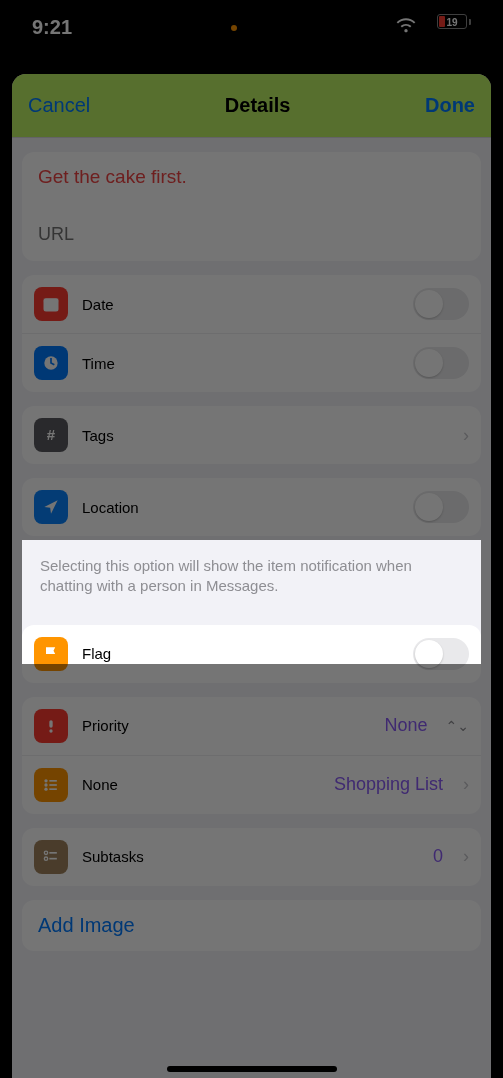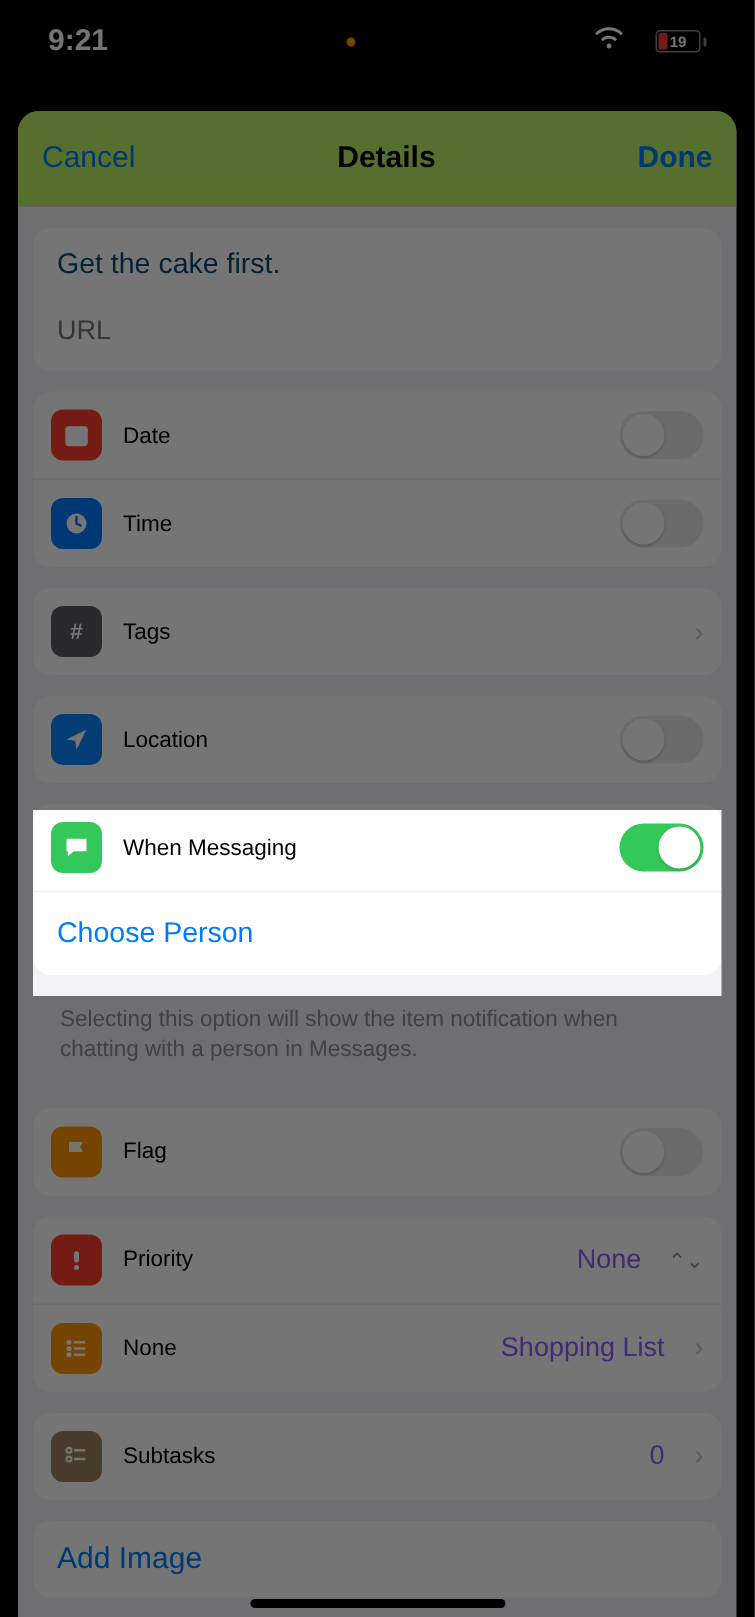--- a/index.html
+++ b/index.html
@@ -3,21 +3,21 @@
 <meta charset="utf-8">
 <style>
   * { box-sizing: border-box; margin: 0; padding: 0; }
   html, body { width: 503px; height: 1078px; font-family: -apple-system, "Helvetica Neue", Arial, sans-serif; }
   body { background: #000; overflow: hidden; position: relative; }
 
   .statusbar {
     height: 55px; display:flex; align-items:center; justify-content:space-between;
     padding: 0 32px; color:#fff; font-size:20px; font-weight:600;
   }
-  .status-right { display:flex; align-items:center; gap:20px; }
+  .status-right { display:flex; align-items:flex-start; gap:20px; }
   .dot { width:6px;height:6px;border-radius:50%;background:#ff9500; }
   .wifi-icon svg { width:22px; height:22px; fill:#fff; }
   .battery { display:flex; align-items:center; gap:2px; }
   .battery-body { width:30px;height:15px;border:1px solid #888;border-radius:3px; position:relative; background:transparent;}
   .battery-fill { position:absolute; left:1px; top:1px; bottom:1px; width:22%; background:#ff3b30; border-radius:1px;}
   .battery-tip { width:2px;height:6px;background:#888;border-radius:0 1px 1px 0;}
   .battery-text { position:absolute; left:0; right:0; text-align:center; font-size:10px; line-height:15px; color:#fff; font-weight:600;}
 
   .sheet {
     position:absolute; left:12px; right:12px; top:74px; bottom:0;
@@ -29,21 +29,21 @@
     padding: 0 16px; border-bottom:1px solid #d8d8dc; background:#bef264;
   }
   .nav-btn { color:#007aff; font-size:20px; border:none; background:none; }
   .nav-title { font-size:20px; font-weight:700; color:#000; }
   .nav-done { font-weight:700; }
 
   .content { padding: 0 10px; }
 
   .card { background:#fff; border-radius:12px; margin:14px 0; padding: 0; }
   .card.notes { padding:14px 16px 16px; }
-  .notes-text { font-size:19px; color:#0c4a6e; margin-bottom:22px; }
+  .notes-text { font-size:19px; color:#ef4444; margin-bottom:36px; }
   .url-input { font-size:18px; color:#c7c7cc; border:none; outline:none; width:100%; background:transparent; }
 
   .row {
     display:flex; align-items:center; gap:14px;
     padding:12px 12px; min-height:56px;
     border-top:1px solid #ededf0;
   }
   .row:first-child { border-top:none; }
   .row-icon {
     width:34px; height:34px; border-radius:8px; flex-shrink:0;
@@ -167,36 +167,20 @@
               <path d="M4 12l16-8-8 16-1-7-7-1z"></path>
             </svg>
         </div>
         <div class="row-label">Location</div>
         <div class="toggle">
             <div class="knob"></div>
           </div>
       </div>
     </div>
 
-    <div class="card">
-      <div class="row">
-        <div class="row-icon ic-green">
-          <svg class="ic" viewBox="0 0 24 24">
-              <path d="M4 5h16v10H10l-5 4v-4H4z" fill="#fff"></path>
-            </svg>
-        </div>
-        <div class="row-label">When Messaging</div>
-        <div class="toggle on">
-            <div class="knob"></div>
-          </div>
-      </div>
-      <div class="row choose" style="border-top:1px solid #ededf0;">
-        <button>Choose Person</button>
-      </div>
-    </div>
 
     <div class="helper">Selecting this option will show the item notification when chatting with a person in Messages.</div>
 
     <div class="card">
       <div class="row">
         <div class="row-icon ic-orange">
           <svg class="ic" viewBox="0 0 24 24">
               <path d="M6 4v16M6 4h11l-2 4 2 4H6" fill="#fff"></path>
             </svg>
         </div>

